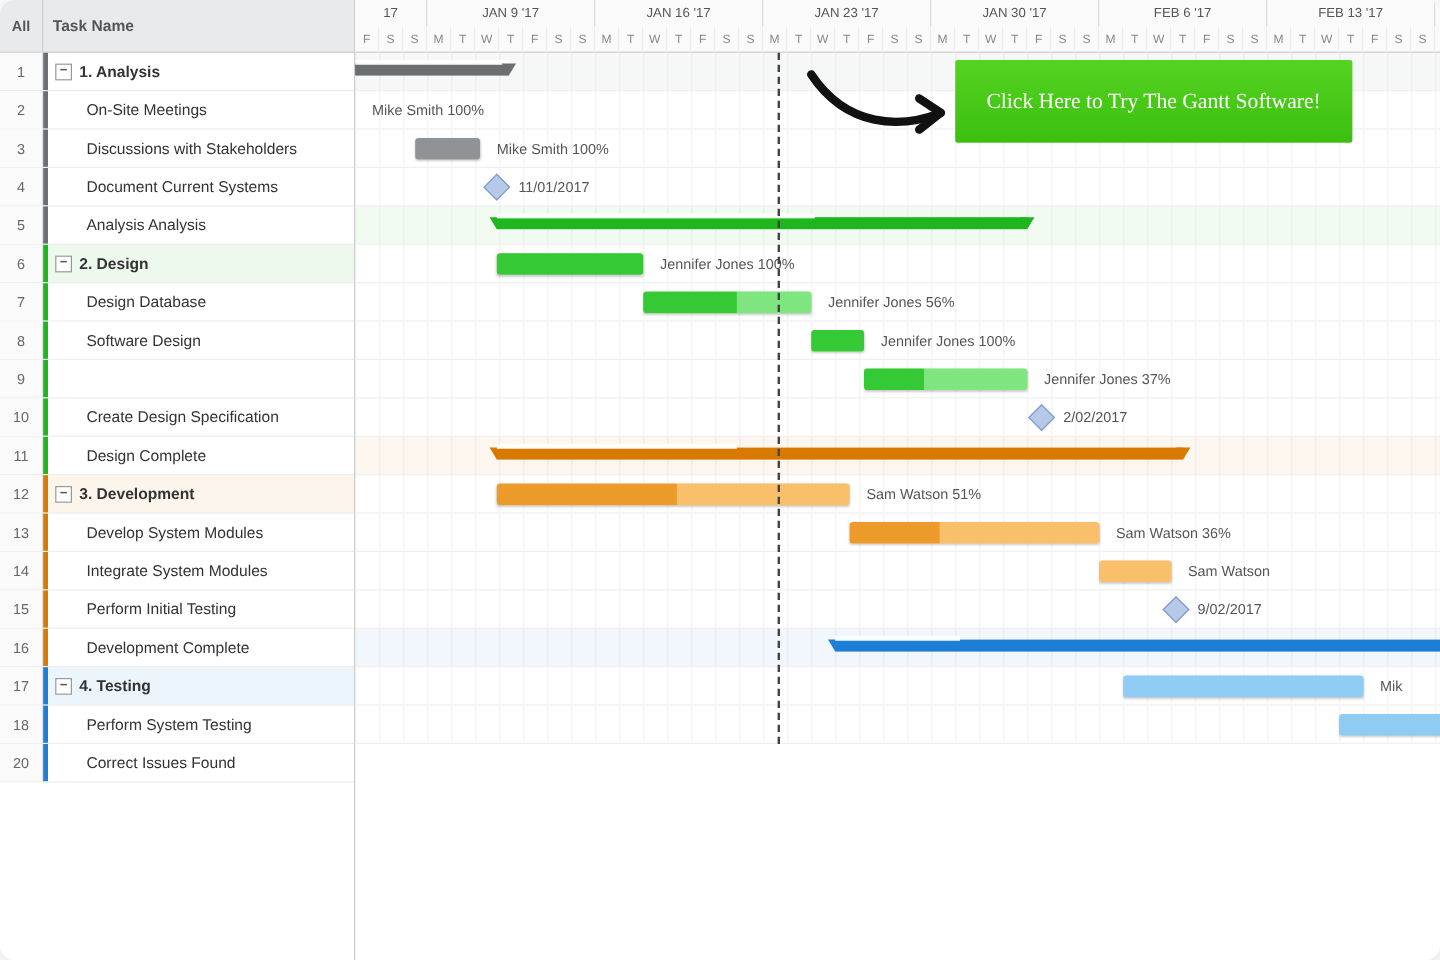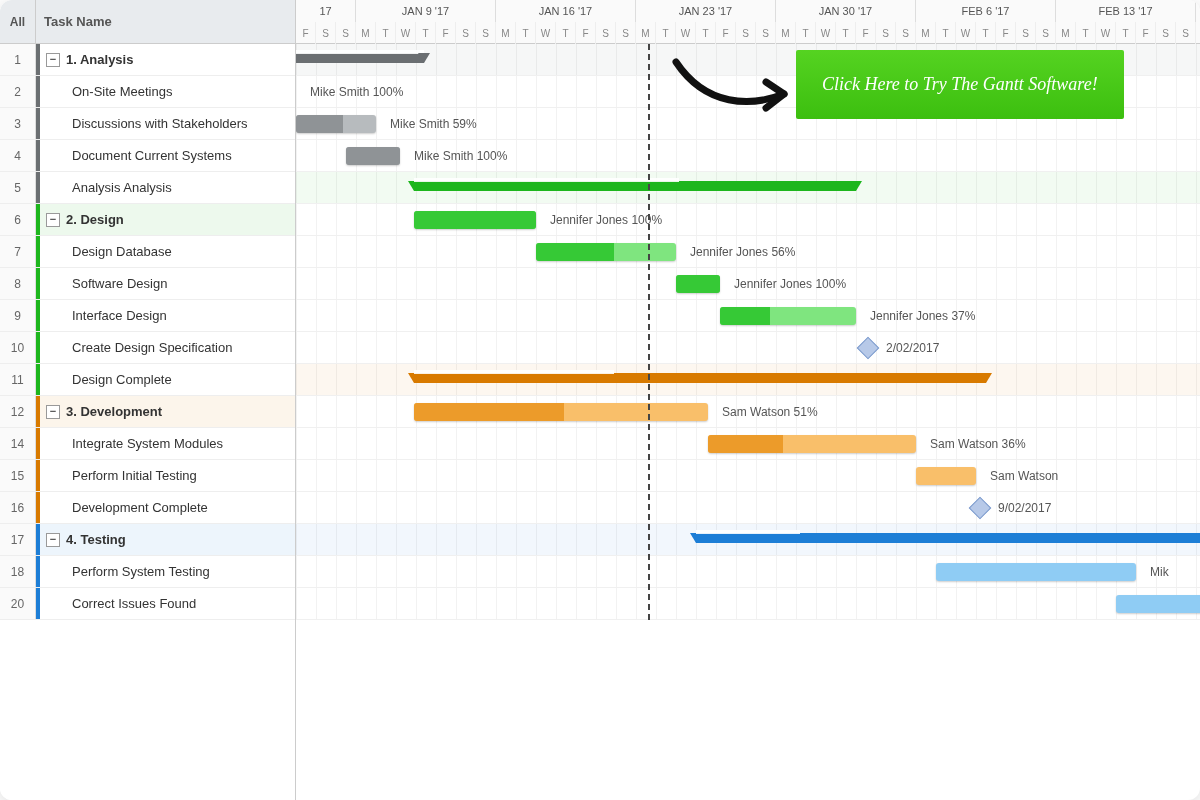--- a/index.html
+++ b/index.html
@@ -202,21 +202,20 @@
     position: absolute;
     background: #4CC417;
     background: linear-gradient(#55d321,#3cbf0f);
     color: #fff;
     font-family: Georgia, serif;
     font-size: 18px;
     padding: 24px 26px;
     border-radius: 2px;
     z-index: 20;
     cursor: pointer;
-    font-style: italic;
   }
   .arrow {
     position: absolute;
     z-index: 19;
   }
 
   .grid-cols {
     position: absolute;
     inset: 0;
     pointer-events: none;
@@ -298,24 +297,20 @@
           <div class="task-num">8</div>
           <div class="task-color" style="background: rgb(29, 182, 29);"></div>
           <div class="task-name">
             <span class="indent"></span>
             <span>Software Design</span>
           </div>
         </div>
         <div class="task-row">
           <div class="task-num">9</div>
           <div class="task-color" style="background: rgb(29, 182, 29);"></div>
-          <div class="task-name">
-            <span class="indent"></span>
-            <span>Interface Design</span>
-          </div>
         </div>
         <div class="task-row">
           <div class="task-num">10</div>
           <div class="task-color" style="background: rgb(29, 182, 29);"></div>
           <div class="task-name">
             <span class="indent"></span>
             <span>Create Design Specification</span>
           </div>
         </div>
         <div class="task-row">
@@ -325,20 +320,28 @@
             <span class="indent"></span>
             <span>Design Complete</span>
           </div>
         </div>
         <div class="task-row group" style="background: rgba(216, 122, 0, 0.08);">
           <div class="task-num">12</div>
           <div class="task-color" style="background: rgb(216, 122, 0);"></div>
           <div class="task-name">
             <span class="toggle">−</span>
             <span>3. Development</span>
+          </div>
+        </div>
+        <div class="task-row">
+          <div class="task-num">13</div>
+          <div class="task-color" style="background: rgb(216, 122, 0);"></div>
+          <div class="task-name">
+            <span class="indent"></span>
+            <span>Develop System Modules</span>
           </div>
         </div>
         <div class="task-row">
           <div class="task-num">14</div>
           <div class="task-color" style="background: rgb(216, 122, 0);"></div>
           <div class="task-name">
             <span class="indent"></span>
             <span>Integrate System Modules</span>
           </div>
         </div>
@@ -497,30 +500,28 @@
     <div class="tl-row group-row" style="background: rgba(107, 111, 114, 0.06);">
           <div class="groupbar" style="left: 0px; width: 128px; color: rgb(107, 111, 114);">
             <div class="gb-fill"></div>
             <div class="gb-prog" style="width: 100%;"></div>
           </div>
         </div>
         <div class="tl-row">
           <div class="bar-label" style="left: 14px;">Mike Smith  100%</div>
         </div>
         <div class="tl-row">
-          <div class="bar" style="left: 0px; width: 80px; background: rgb(183, 187, 190);">
-            <div class="prog" style="width: 59%; background: rgb(143, 147, 150);"></div>
-          </div>
-          <div class="bar-label" style="left: 94px;">Mike Smith  59%</div>
-        </div>
-        <div class="tl-row">
           <div class="bar" style="left: 50px; width: 54px; background: rgb(183, 187, 190);">
             <div class="prog" style="width: 100%; background: rgb(143, 147, 150);"></div>
           </div>
           <div class="bar-label" style="left: 118px;">Mike Smith  100%</div>
+        </div>
+        <div class="tl-row">
+          <div class="milestone" style="left: 110px;"></div>
+          <div class="bar-label" style="left: 136px;">11/01/2017</div>
         </div>
         <div class="tl-row group-row" style="background: rgba(29, 182, 29, 0.06);">
           <div class="groupbar" style="left: 118px; width: 442px; color: rgb(29, 182, 29);">
             <div class="gb-fill"></div>
             <div class="gb-prog" style="width: 60%;"></div>
           </div>
         </div>
         <div class="tl-row">
           <div class="bar" style="left: 118px; width: 122px; background: rgb(127, 229, 127);">
             <div class="prog" style="width: 100%; background: rgb(54, 201, 54);"></div>

